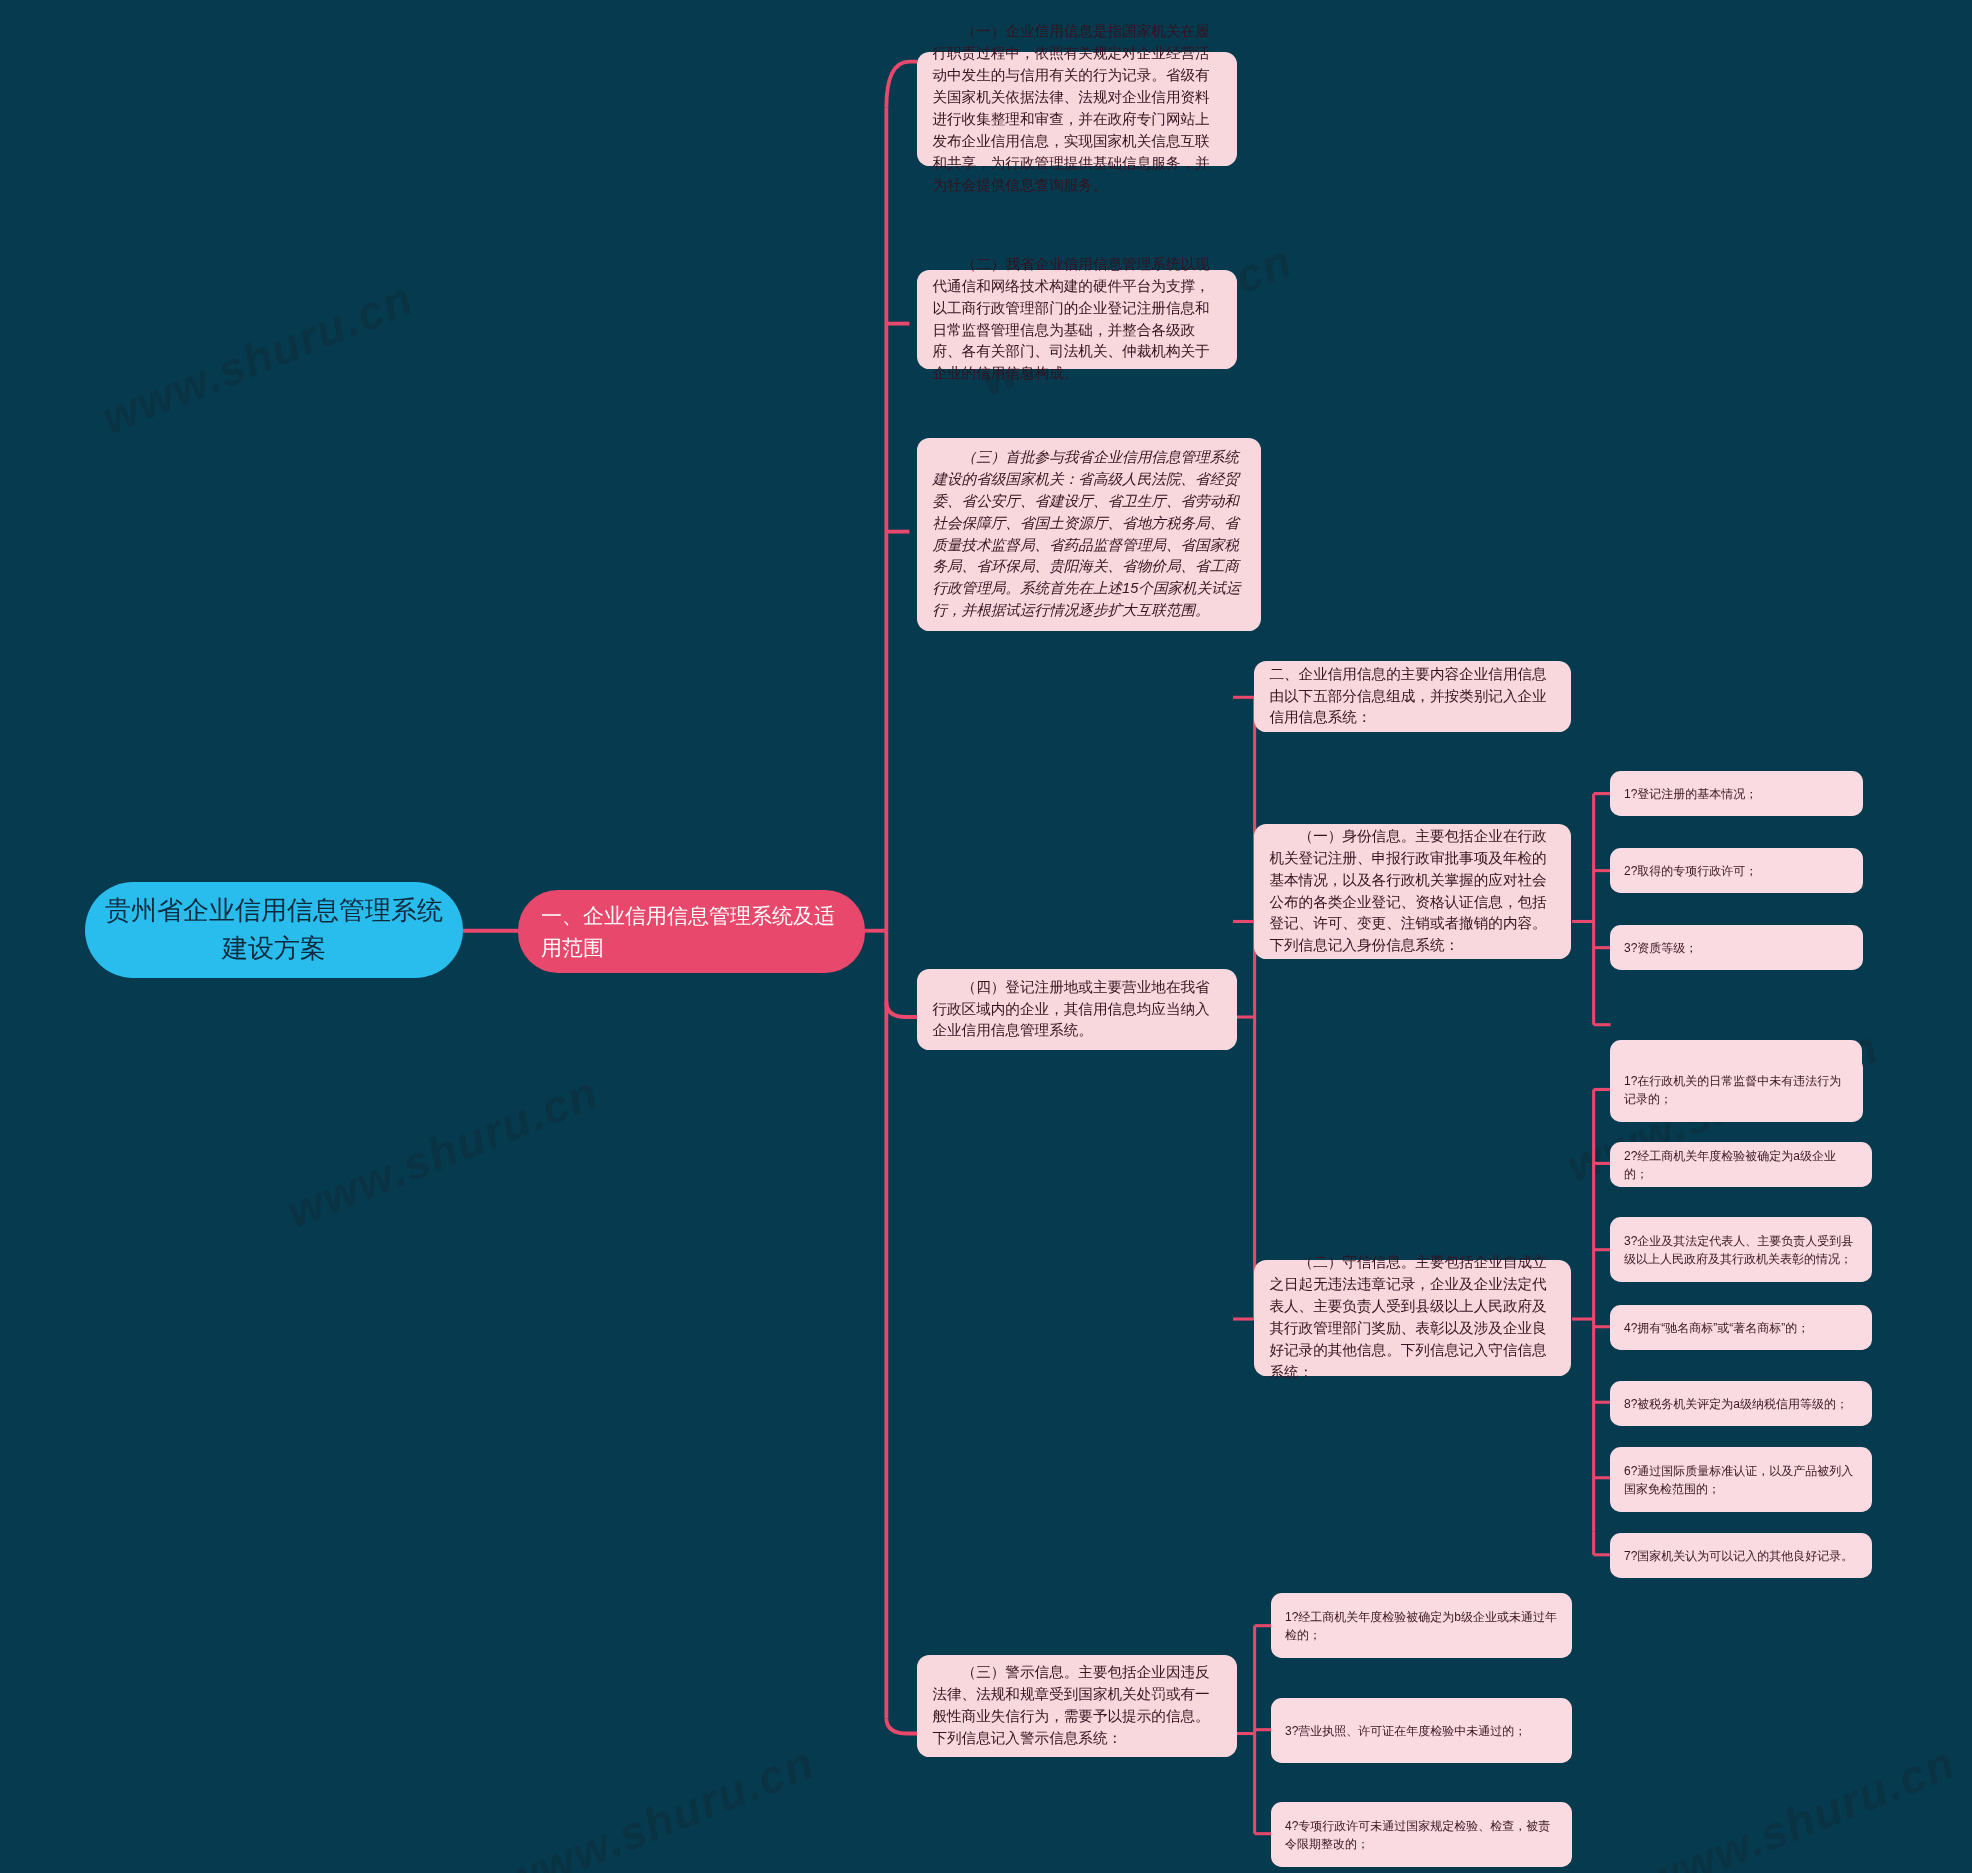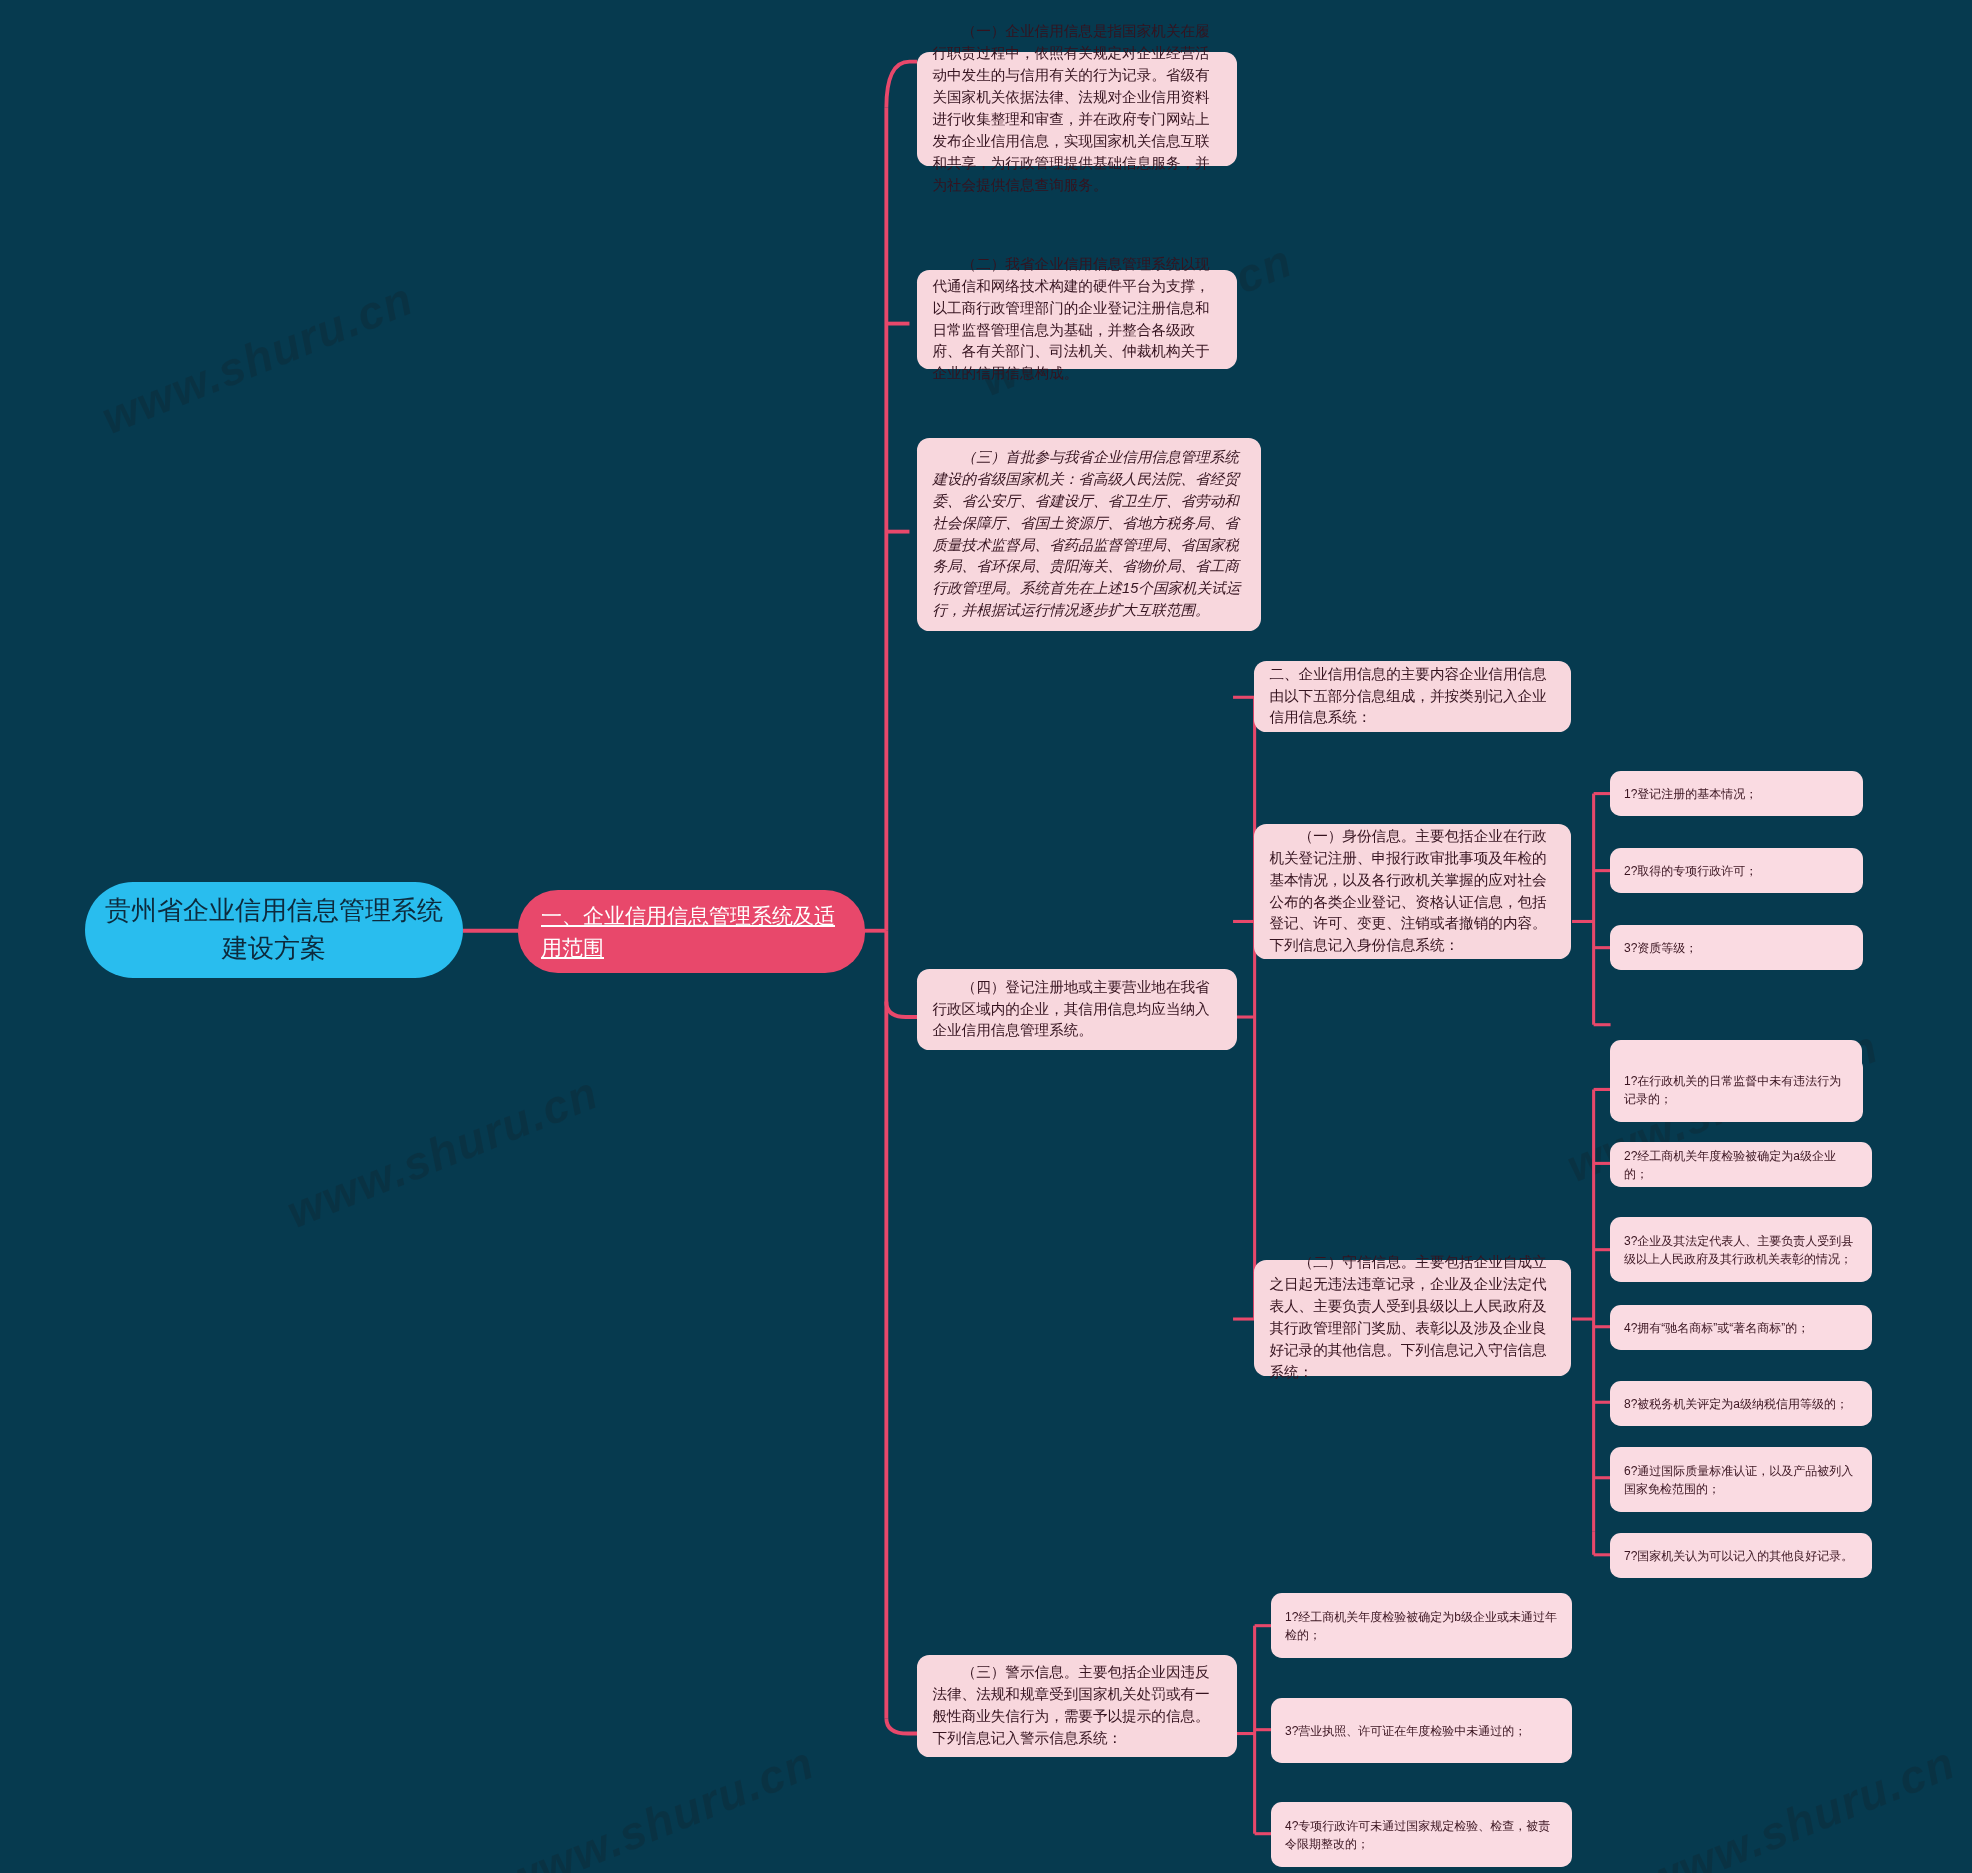--- a/index.html
+++ b/index.html
@@ -59,21 +59,20 @@
     padding: 7.7px 20px;
     line-height: 1.45;
   }
   .branch {
     background: #e8486b;
     color: #ffffff;
     border-radius: 40px;
     font-size: 21px;
     padding: 2px 23px;
     line-height: 1.5;
-    text-decoration: underline;
   }
   .topic {
     background: #f8d7dd;
     color: #35131f;
     font-size: 14.6px;
     padding: 12.3px 15.4px;
     border-radius: 12.3px;
   }
   .leaf {
     background: #fadbe2;

